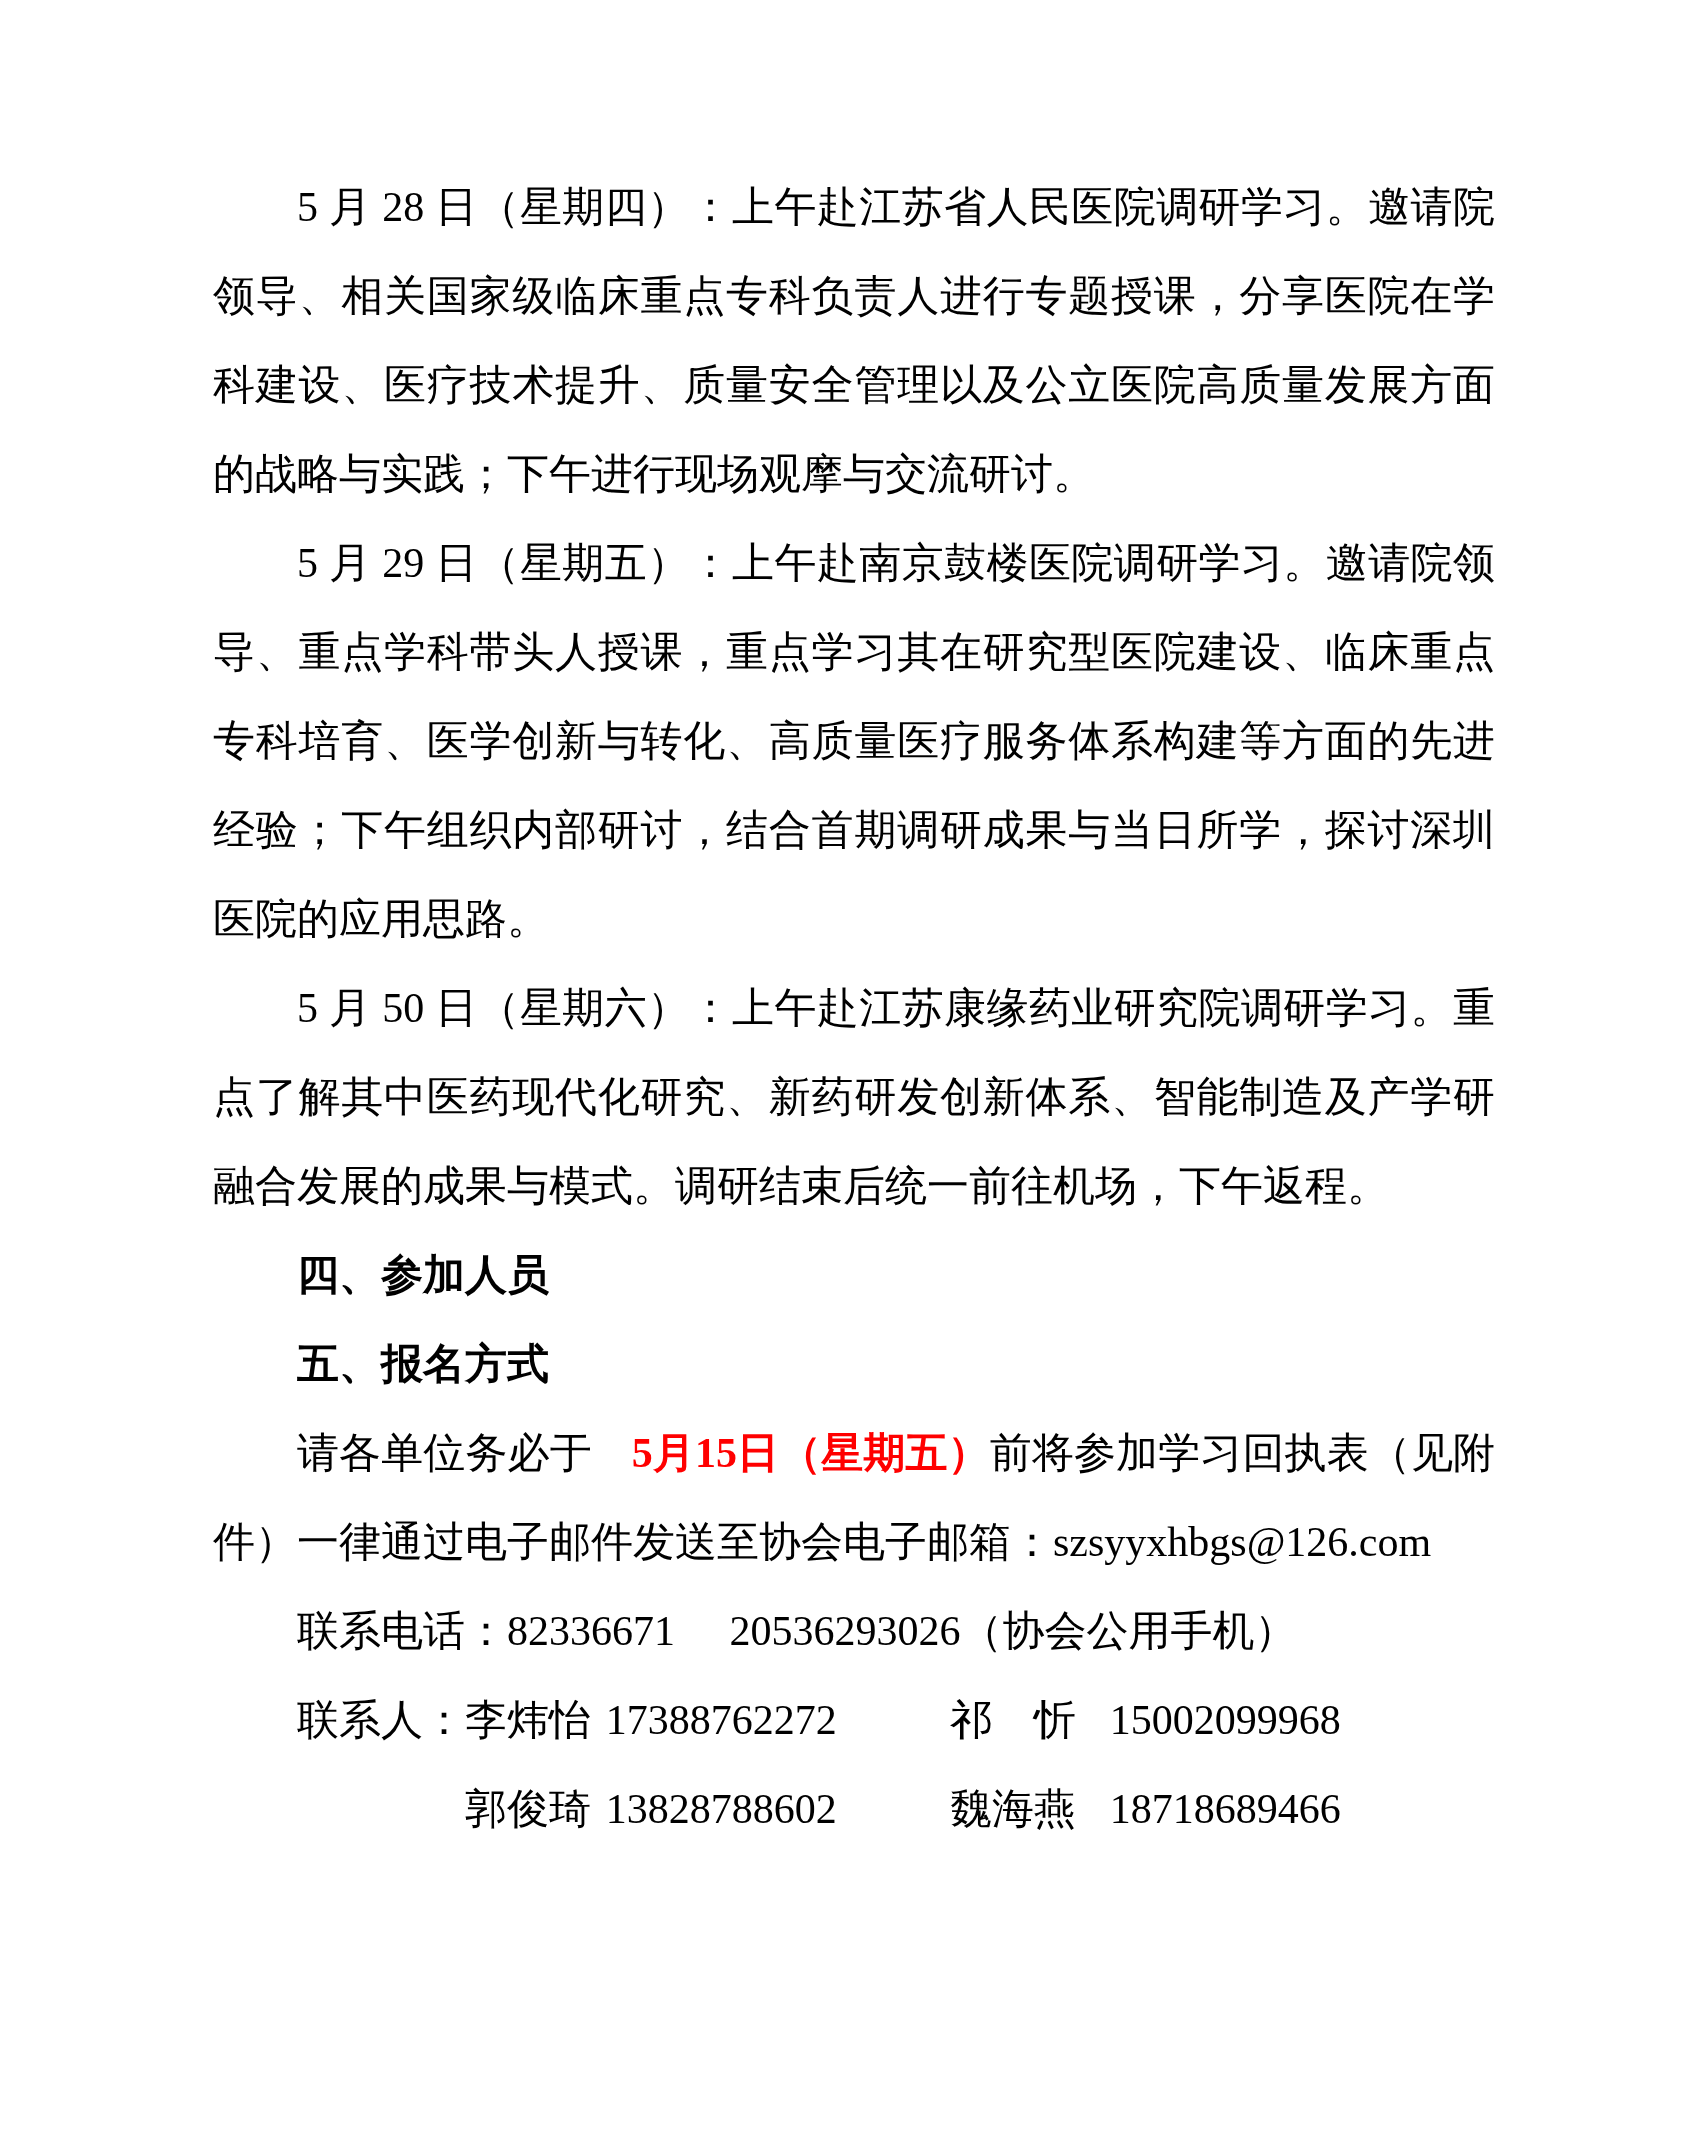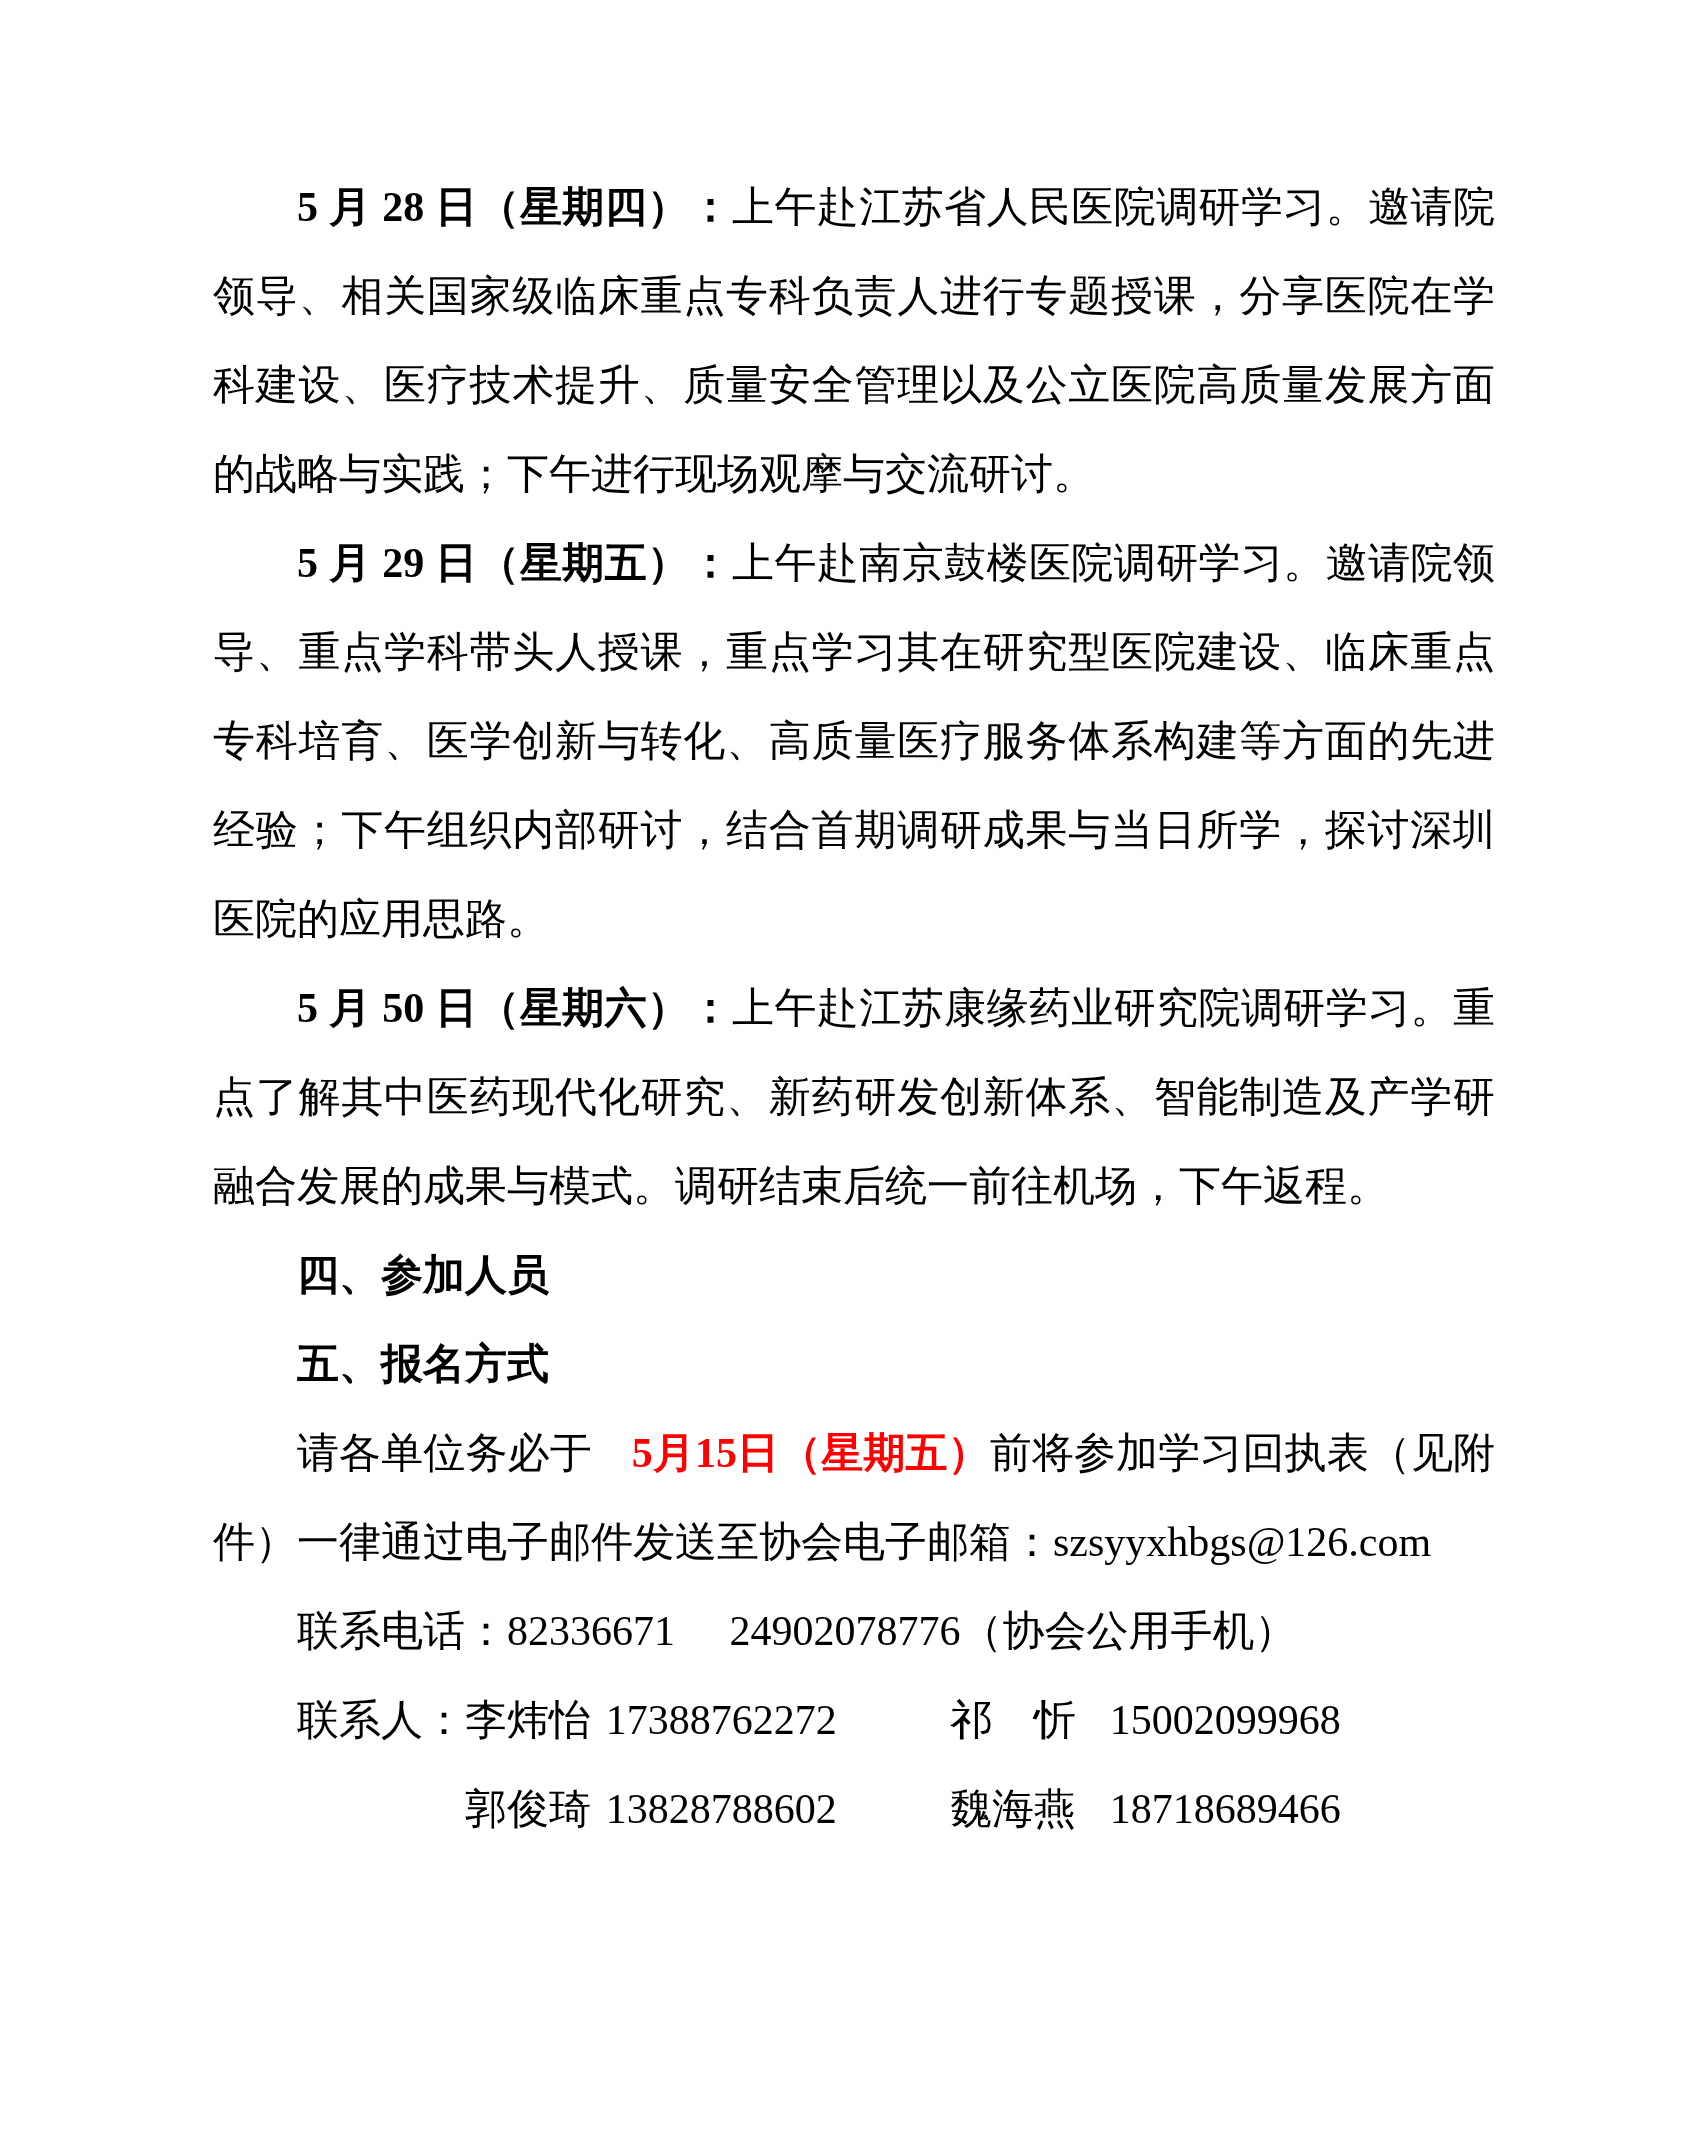--- a/index.html
+++ b/index.html
@@ -36,21 +36,21 @@
   }
   .para{
     text-indent:2em;
   }
   .heading{
     text-indent:2em;
     font-weight:bold;
     text-align:left;
   }
   .date-lead{
-    font-weight:bold;
+    font-weight:normal;
   }
   .deadline-red{
     color:var(--red);
     font-weight:bold;
     margin-left:40px;
   }
   .contact-line{
     text-align:left;
     text-indent:0;
     padding-left:2em;
@@ -75,20 +75,20 @@
 
   <p class="para"><span class="date-lead">5 月 50 日（星期六）：</span><span>上午赴江苏康缘药业研究院调研学习。重点了解其中医药现代化研究、新药研发创新体系、智能制造及产学研融合发展的成果与模式。调研结束后统一前往机场，下午返程。</span></p>
 
   <p class="heading">四、参加人员</p>
 
 
   <p class="heading">五、报名方式</p>
 
   <p class="para"><span>请各单位务必于</span><span class="deadline-red">5月15日（星期五）</span><span>前将参加学习回执表（见附件）一律通过电子邮件发送至协会电子邮箱：</span><span>szsyyxhbgs@126.com</span></p>
 
-  <p class="contact-line"><span>联系电话：</span><span>82336671</span><span class="gap-mid">24902078776（协会公用手机）</span></p>
+  <p class="contact-line"><span>联系电话：</span><span>82336671</span><span class="gap-mid">20536293026（协会公用手机）</span></p>
 
   <p class="contact-line"><span>联系人：</span><span>李炜怡</span><span class="sp">17388762272</span><span class="gap-wide">祁　忻</span><span class="gap-name">15002099968</span></p>
 
   <p class="contact-line second-row"><span>郭俊琦</span><span class="sp">13828788602</span><span class="gap-wide">魏海燕</span><span class="gap-name">18718689466</span></p>
 
 </div>
 
 
 </body></html>

